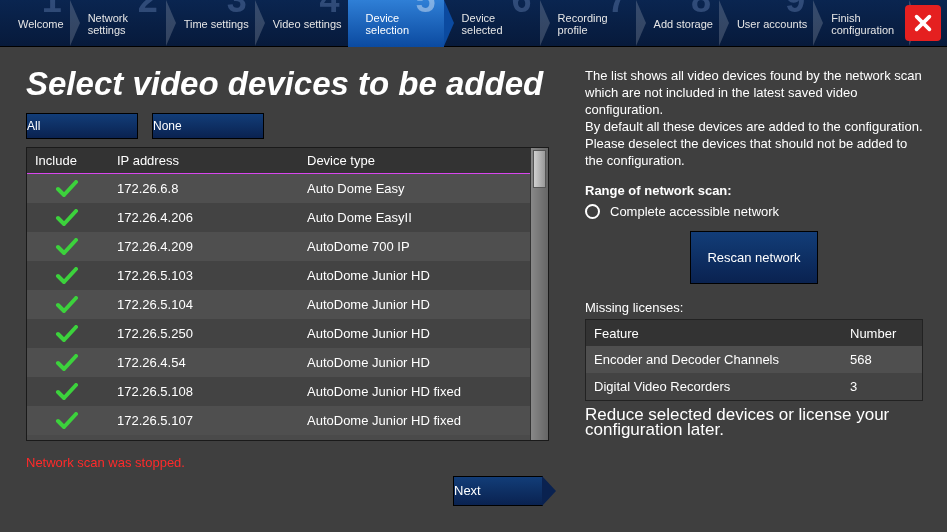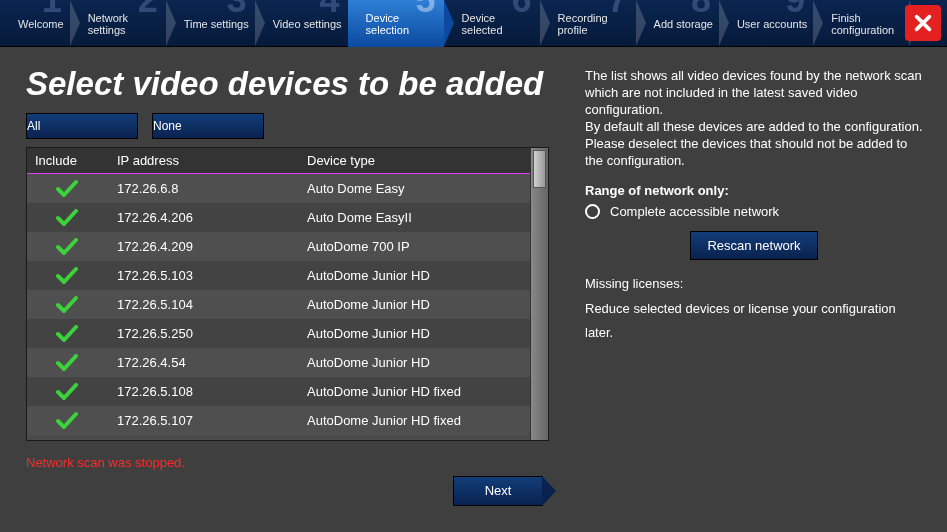--- a/index.html
+++ b/index.html
@@ -128,21 +128,20 @@
   .chk svg { width:24px; height:18px; }
   .status-msg { color:#ff2a2a; font-size:13px; margin-top:14px; }
   .next-row { display:flex; justify-content:flex-end; margin-top:6px; padding-right:6px;}
   .next-btn {
     position:relative;
     background: linear-gradient(#123d78,#0a2250);
     border:1px solid #000;
     color:#fff;
     height:30px;
     width:90px;
-    text-align:center;
     line-height:28px;
     font-size:13px;
     cursor:pointer;
   }
   .next-btn::after{
     content:"";
     position:absolute; right:-14px; top:-1px;
     width:0;height:0;
     border-top:15px solid transparent;
     border-bottom:15px solid transparent;
@@ -158,30 +157,30 @@
   }
   .radio.sel::after{
     content:""; position:absolute; left:2px; top:2px; width:7px; height:7px;
     background:#fff; border-radius:50%;
   }
   .rescan-row { text-align:center; margin:12px 0 16px; }
   .rescan-btn {
     display:inline-block;
     background: linear-gradient(#123d78,#0a2250);
     border:1px solid #000;
-    color:#fff; padding:6px 16px; font-size:13px; cursor:pointer;
+    color:#fff; padding:18px 16px; font-size:13px; cursor:pointer;
   }
   .lic-table { border:1px solid #222; background:#4f4f4f; font-size:13px; }
   .lic-head { display:flex; background:#333; height:26px; align-items:center; }
   .lic-feat { flex:1; padding-left:8px; }
   .lic-num  { width:80px; padding-left:8px; }
   .lic-row { display:flex; height:27px; align-items:center; }
   .lic-row:nth-child(odd){ background:#4f4f4f; }
   .lic-row:nth-child(even){ background:#434343; }
-  .small { font-size:13px; margin-top:6px; line-height:24px;}
+  .small { font-size:17px; margin-top:6px; line-height:15px;}
 </style>
 </head>
 <body>
 
 <div class="wizard-bar" id="wizard-bar">
   <div class="step">
       <span class="num">1</span>
       <span class="lbl">Welcome</span>
     </div>
     <div class="step">
@@ -329,24 +328,40 @@
       </div>
     </div>
     <div class="status-msg">Network scan was stopped.</div>
     <div class="next-row">
       <div class="next-btn">Next</div>
     </div>
   </div>
 
   <div class="right">
     <div class="para" id="info-para">The list shows all video devices found by the network scan which are not included in the latest saved video configuration.<br>By default all these devices are added to the configuration.<br>Please deselect the devices that should not be added to the configuration.</div>
-    <div class="bold">Range of network only:</div>
+    <div class="bold">Range of network scan:</div>
     <div class="radio-row">
       <span class="radio"></span>
       <span>Complete accessible network</span>
     </div>
     <div class="rescan-row">
       <span class="rescan-btn">Rescan network</span>
     </div>
     <div>Missing licenses:</div>
+    <div class="lic-table" style="margin-top:4px;">
+      <div class="lic-head">
+        <div class="lic-feat">Feature</div>
+        <div class="lic-num">Number</div>
+      </div>
+      <div id="lic-rows">
+          <div class="lic-row">
+            <div class="lic-feat">Encoder and Decoder Channels</div>
+            <div class="lic-num">568</div>
+          </div>
+          <div class="lic-row">
+            <div class="lic-feat">Digital Video Recorders</div>
+            <div class="lic-num">3</div>
+          </div>
+        </div>
+    </div>
     <div class="small">Reduce selected devices or license your configuration later.</div>
   </div>
 </div>
 
 </body></html>

